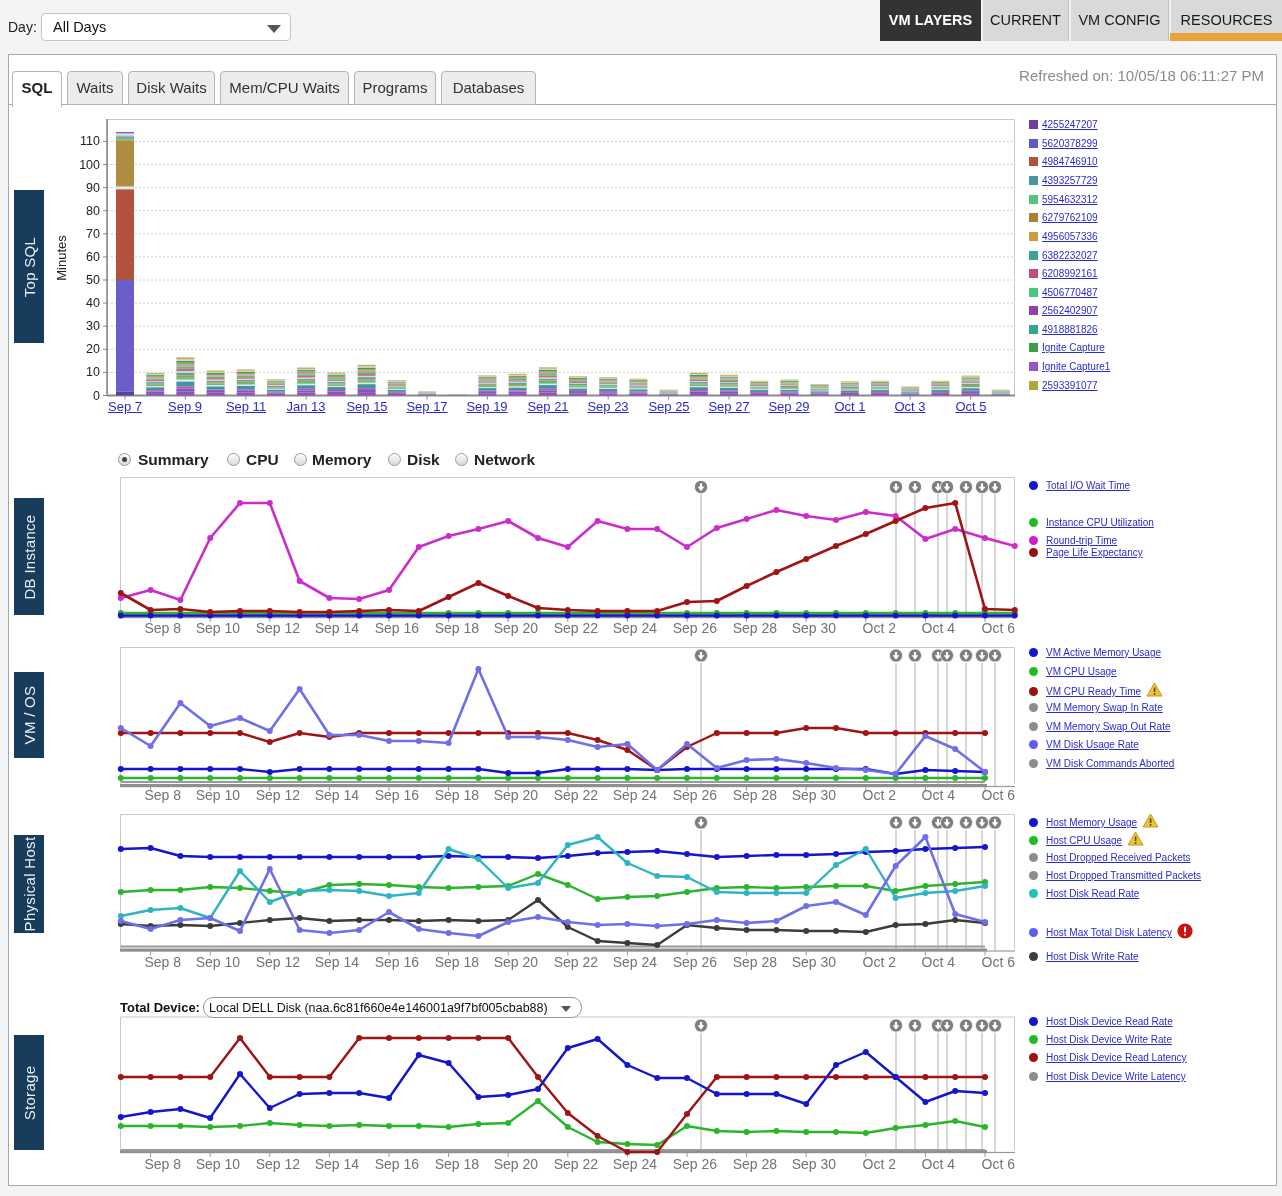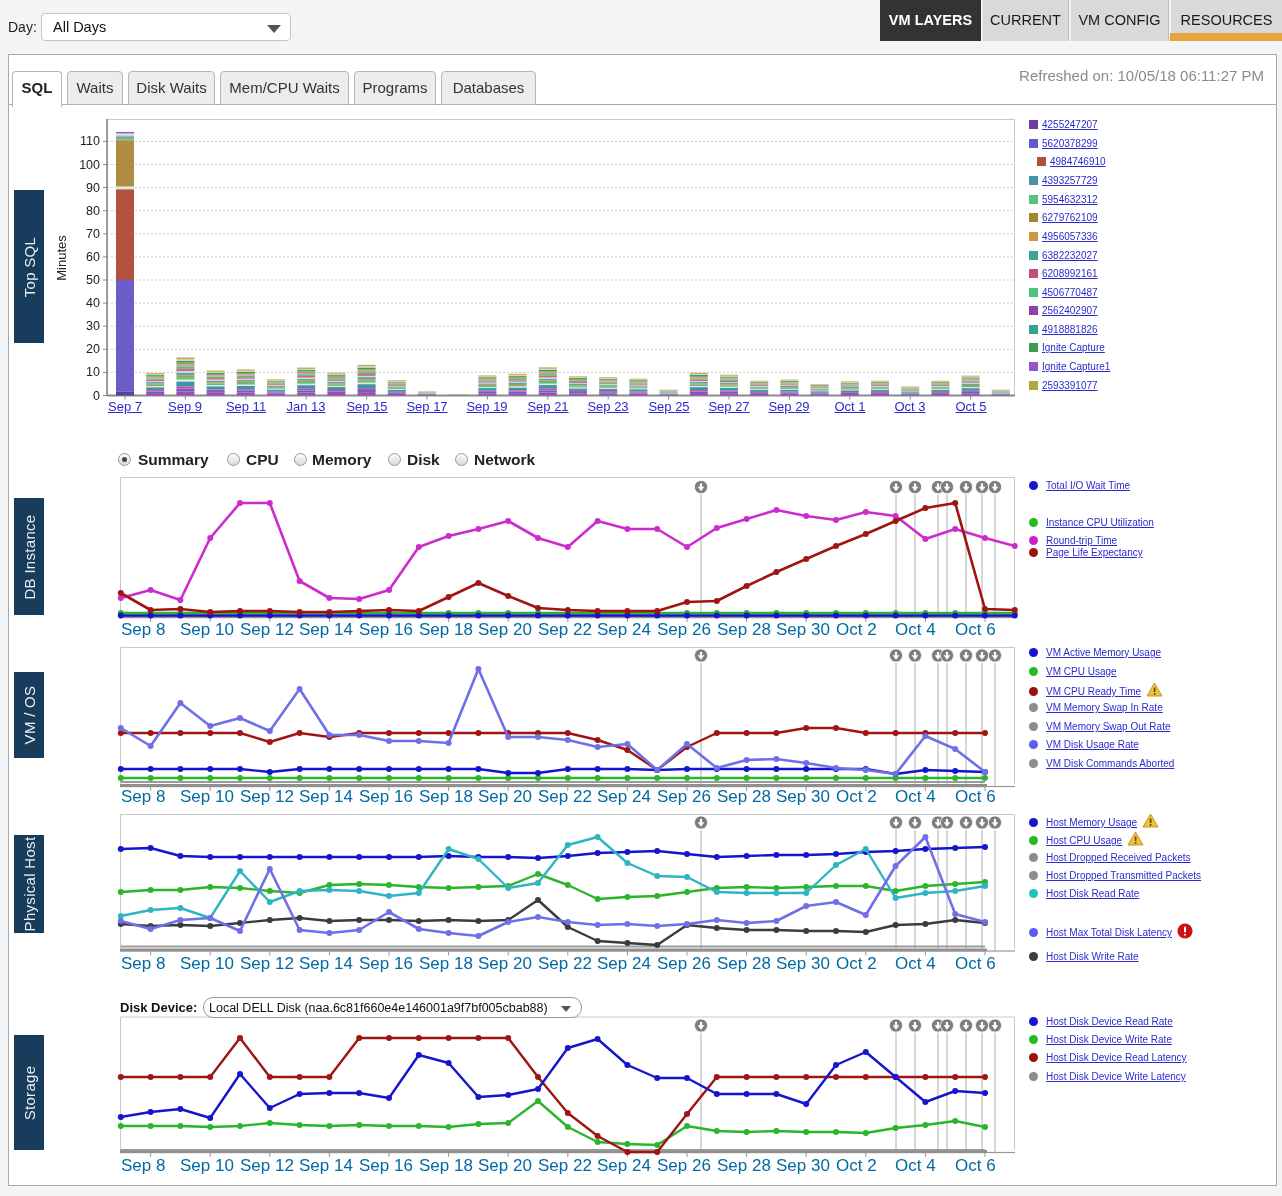--- a/index.html
+++ b/index.html
@@ -1,20 +1,20 @@
 <!DOCTYPE html>
 <html><head><meta charset="utf-8"><style>
 * {margin:0;padding:0;box-sizing:border-box;}
 html,body {width:1282px;height:1196px;overflow:hidden;background:#f3f4f5;font-family:"Liberation Sans",sans-serif;position:relative;}
 .abs {position:absolute;}
 .lk {color:#2b2bcc;text-decoration:underline;}
 .lg {position:absolute;left:1029px;font-size:10px;white-space:nowrap;height:16px;line-height:16px;}
 .lg .sq {display:inline-block;width:9px;height:9px;margin-right:4px;vertical-align:-1px;}
 .lg .bu {display:inline-block;width:9px;height:9px;border-radius:50%;margin-right:8px;vertical-align:-1px;}
-.xl {position:absolute;width:60px;text-align:left;font-size:17px;color:#0369a1;}
+.xl {position:absolute;width:60px;text-align:right;font-size:14px;color:#737373;}
 .xlk {position:absolute;width:60px;text-align:center;font-size:13px;color:#2b2bcc;text-decoration:underline;}
 .toptab {position:absolute;top:0;height:41px;background:#d9d9d9;color:#1a1a1a;font-size:14.5px;text-align:center;line-height:41px;border-left:1px solid #f0f0f0;border-right:1px solid #bdbdbd;}
 .stab {position:absolute;top:71px;height:34px;background:#ececec;border:1px solid #b5b5b5;border-radius:4px 4px 0 0;text-align:center;font-size:15px;color:#333;line-height:32px;}
 .stab.act {background:#fff;border-bottom:none;height:36px;font-weight:bold;color:#222;z-index:5;}
 .navy {position:absolute;left:14px;width:30px;background:#183c5c;color:#e9eef3;}
 .navy span {position:absolute;left:50%;top:50%;transform:translate(-50%,-50%) rotate(-90deg);white-space:nowrap;font-size:15px;letter-spacing:0.3px;}
 .radio {display:inline-block;width:13px;height:13px;border-radius:50%;background:linear-gradient(#fdfdfd,#d8d8d8);border:1px solid #9a9a9a;vertical-align:-2px;margin-right:6px;position:relative;}
 .radio.sel::after {content:'';position:absolute;left:3px;top:3px;width:5px;height:5px;border-radius:50%;background:#444;}
 </style></head>
 <body>
@@ -1358,21 +1358,21 @@
     </g>
     <g transform="translate(995,1025.5)">
       <circle r="6.6" fill="#7d7d7d" stroke="#fff" stroke-width="0.8"></circle>
       <path d="M0,-3.6 L0,0.8" stroke="#fff" stroke-width="2.2" fill="none"></path>
       <path d="M-3.4,-0.2 L3.4,-0.2 L0,4.2 Z" fill="#fff"></path>
     </g>
   </svg>
 
 <div class="lg" style="top:117px;"><span class="sq" style="background:#6b3fa0"></span><span class="lk">4255247207</span></div>
 <div class="lg" style="top:136px;"><span class="sq" style="background:#6258c8"></span><span class="lk">5620378299</span></div>
-<div class="lg" style="top:154px;margin-left:8px;"><span class="sq" style="background:#b1503c"></span><span class="lk">4984746910</span></div>
+<div class="lg" style="top:154px;"><span class="sq" style="background:#b1503c"></span><span class="lk">4984746910</span></div>
 <div class="lg" style="top:173px;"><span class="sq" style="background:#4a93a5"></span><span class="lk">4393257729</span></div>
 <div class="lg" style="top:192px;"><span class="sq" style="background:#52c47b"></span><span class="lk">5954632312</span></div>
 <div class="lg" style="top:210px;"><span class="sq" style="background:#a8842c"></span><span class="lk">6279762109</span></div>
 <div class="lg" style="top:229px;"><span class="sq" style="background:#cc9a44"></span><span class="lk">4956057336</span></div>
 <div class="lg" style="top:248px;"><span class="sq" style="background:#3aa68f"></span><span class="lk">6382232027</span></div>
 <div class="lg" style="top:266px;"><span class="sq" style="background:#c44d7f"></span><span class="lk">6208992161</span></div>
 <div class="lg" style="top:285px;"><span class="sq" style="background:#4fc47f"></span><span class="lk">4506770487</span></div>
 <div class="lg" style="top:303px;"><span class="sq" style="background:#9141a5"></span><span class="lk">2562402907</span></div>
 <div class="lg" style="top:322px;"><span class="sq" style="background:#36a392"></span><span class="lk">4918881826</span></div>
 <div class="lg" style="top:340px;"><span class="sq" style="background:#3a9e4d"></span><span class="lk">Ignite Capture</span></div>
@@ -1498,19 +1498,19 @@
   <span class="radio" style="position:absolute;left:227px;top:2px;"></span>
     <span class="abs" style="left:246px;">CPU</span>
   <span class="radio" style="position:absolute;left:294px;top:2px;"></span>
     <span class="abs" style="left:312px;">Memory</span>
   <span class="radio" style="position:absolute;left:388px;top:2px;"></span>
     <span class="abs" style="left:407px;">Disk</span>
   <span class="radio" style="position:absolute;left:455px;top:2px;"></span>
     <span class="abs" style="left:474px;">Network</span>
 </div>
 
-<div class="abs" style="left:120px;top:1000px;font-size:13px;font-weight:bold;color:#111;">Disk Device:</div>
+<div class="abs" style="left:120px;top:1000px;font-size:13px;font-weight:bold;color:#111;">Total Device:</div>
 <div class="abs" style="left:203px;top:997px;width:379px;height:21px;background:#fff;border:1px solid #999;border-radius:10px;">
   <div class="abs" style="left:5px;top:3px;font-size:12.5px;color:#111;">Local DELL Disk (naa.6c81f660e4e146001a9f7bf005cbab88)</div>
   <svg class="abs" style="right:9px;top:7px;" width="12" height="8">
       <path d="M1,1 L11,1 L6,7 Z" fill="#555"></path>
     </svg>
 </div>
 
 </body></html>

